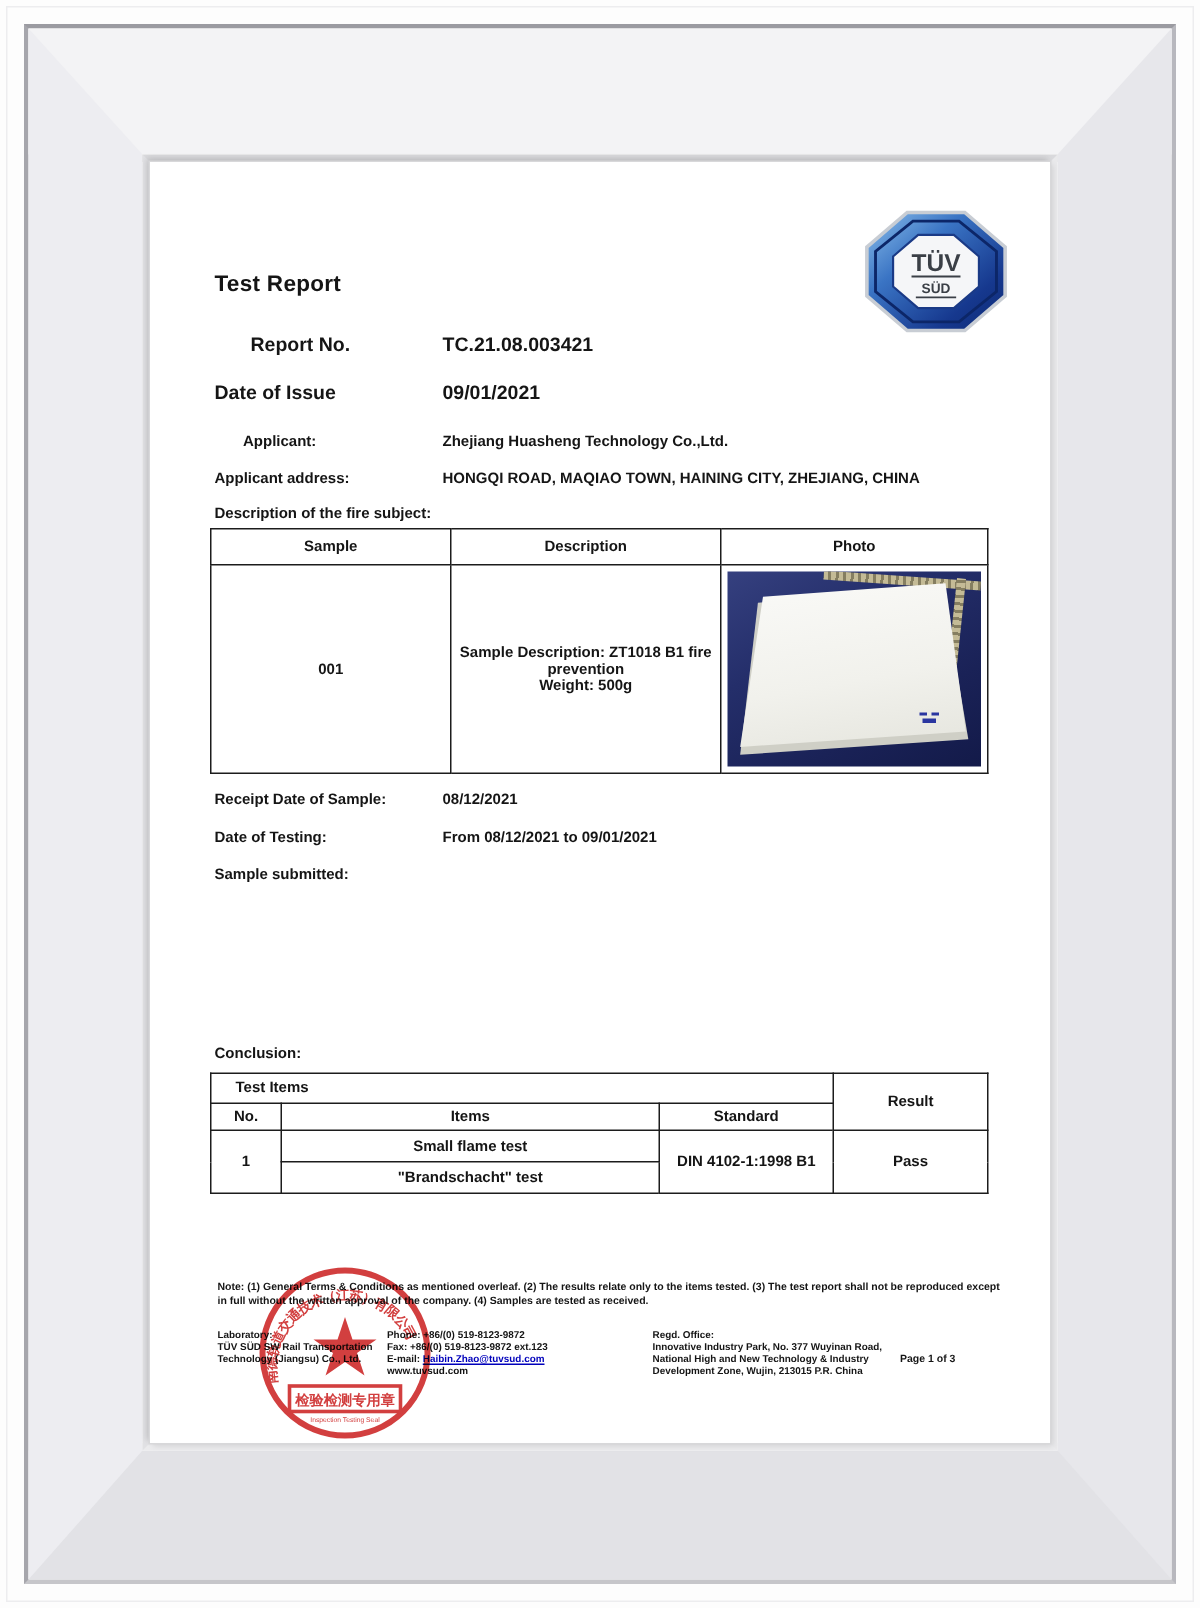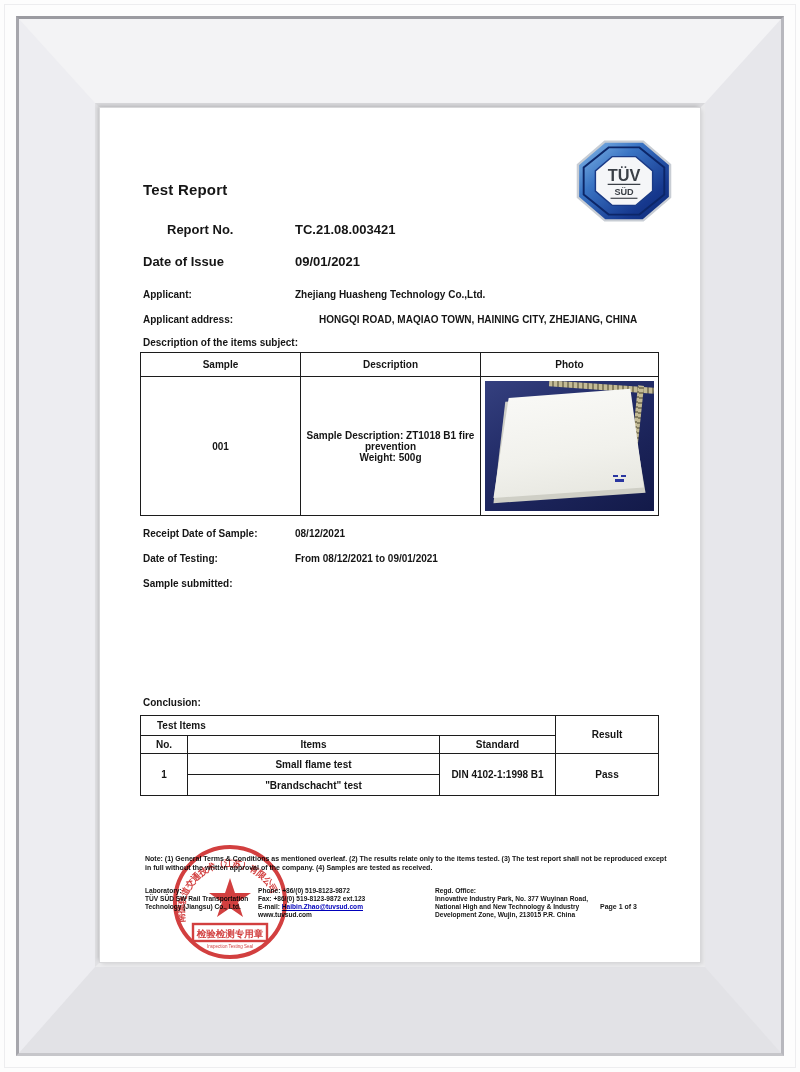--- a/index.html
+++ b/index.html
@@ -117,27 +117,27 @@
   </svg>
 
   <div class="abs title">Test Report</div>
 
   <div class="abs col-label lbl-lg" style="top:114px;padding-left:24px;">Report No.</div>
   <div class="abs col-value val-lg" style="top:114px;">TC.21.08.003421</div>
 
   <div class="abs col-label lbl-lg" style="top:146px;">Date of Issue</div>
   <div class="abs col-value val-lg" style="top:146px;">09/01/2021</div>
 
-  <div class="abs col-label lbl-sm" style="top:181px;">Applicant:</div>
+  <div class="abs col-label lbl-sm" style="top:181px;margin-left:19px;">Applicant:</div>
   <div class="abs col-value val-sm" style="top:181px;">Zhejiang Huasheng Technology Co.,Ltd.</div>
 
   <div class="abs col-label lbl-sm" style="top:206px;">Applicant address:</div>
-  <div class="abs col-value val-sm" style="top:206px; width:400px;margin-left:24px;">HONGQI ROAD, MAQIAO TOWN, HAINING CITY, ZHEJIANG, CHINA</div>
-
-  <div class="abs col-label lbl-sm" style="top:229px;">Description of the items subject:</div>
+  <div class="abs col-value val-sm" style="top:206px; width:400px;">HONGQI ROAD, MAQIAO TOWN, HAINING CITY, ZHEJIANG, CHINA</div>
+
+  <div class="abs col-label lbl-sm" style="top:229px;">Description of the fire subject:</div>
 
   <table class="abs sample-table">
     <colgroup>
         <col style="width:160px">
         <col style="width:180px">
         <col style="width:178px">
       </colgroup>
     <tbody>
         <tr>
       <th>Sample</th>

